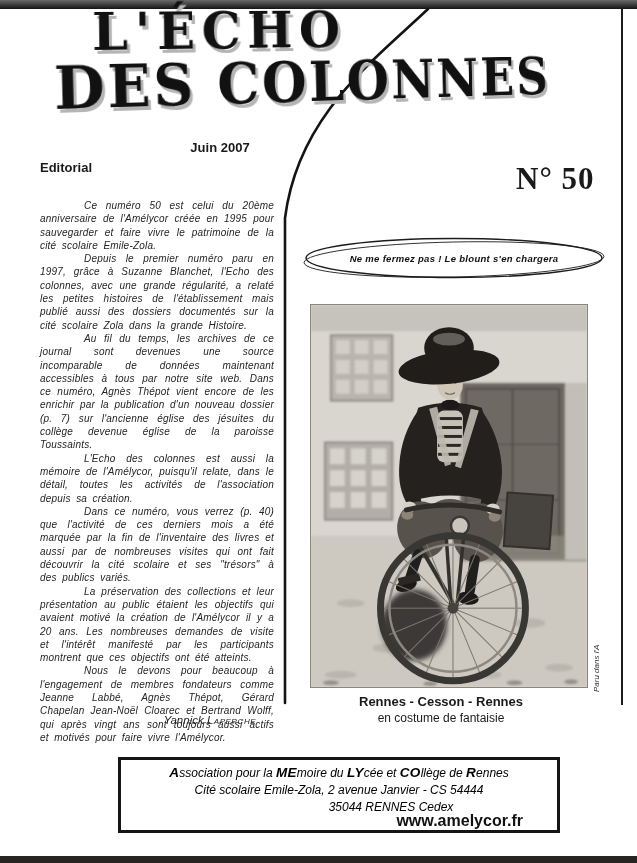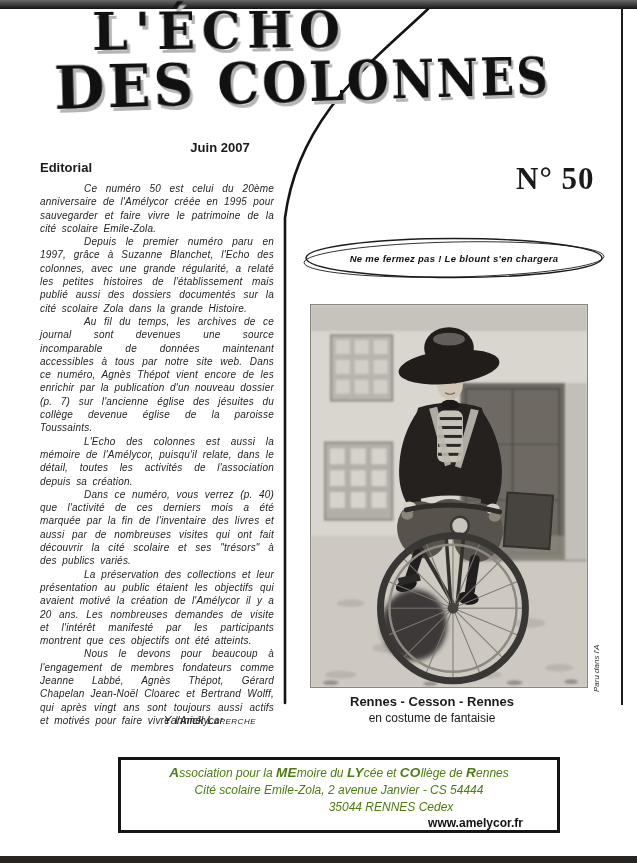--- a/index.html
+++ b/index.html
@@ -22,50 +22,50 @@
   .title1{left:92px;top:6px;font-size:52px;letter-spacing:7px;
     transform:perspective(600px) rotateY(7deg) rotate(-0.6deg);transform-origin:left center;}
   .title2{left:54px;top:58px;font-size:60px;letter-spacing:3px;
     transform:perspective(520px) rotateY(9deg) rotate(-1.4deg);transform-origin:left center;}
   .issue-date{position:absolute;left:140px;top:140px;width:160px;text-align:center;
     font-size:13px;font-weight:700;}
   .issue-number{position:absolute;left:516px;top:161px;font-family:"Liberation Serif",serif;
     font-weight:700;font-size:31px;letter-spacing:1px;}
   
   .edit-heading{position:absolute;left:40px;top:160px;font-size:13px;font-weight:700;}
-  .edit-body{position:absolute;left:40px;top:182px;width:234px;}
+  .edit-body{position:absolute;left:40px;top:199px;width:234px;}
   .edit-body p{
     margin:0;font-style:italic;font-size:10px;line-height:13.3px;
     text-align:justify;text-indent:44px;word-spacing:2.5px;letter-spacing:0.2px;color:#242424;
   }
   .signature{position:absolute;left:40px;top:714px;width:216px;text-align:right;
     font-style:italic;font-size:11.5px;color:#222;}
   .signature .last{font-variant:small-caps;letter-spacing:0.5px;}
   
   .bubble{position:absolute;left:303px;top:235px;width:302px;height:46px;}
   .bubble text{font-family:"Liberation Sans",sans-serif;font-style:italic;font-weight:700;
     font-size:9.5px;letter-spacing:0.3px;fill:#111;}
   
   .photo{position:absolute;left:310px;top:304px;width:278px;height:384px;
     border:1px solid #8a867e;box-sizing:border-box;background:#d9d6d0;}
   .photo svg{display:block;width:100%;height:100%;}
   .photo-credit{position:absolute;left:592px;top:608px;height:84px;
     writing-mode:vertical-rl;transform:rotate(180deg);
     font-size:8px;font-style:italic;color:#333;white-space:nowrap;}
-  .caption{position:absolute;left:293px;top:694px;width:278px;text-align:center;}
+  .caption{position:absolute;left:302px;top:694px;width:278px;text-align:center;}
   .caption .c1{font-size:13px;font-weight:700;}
   .caption .c2{font-size:12px;margin-top:2px;}
   
   .footer-box{position:absolute;left:118px;top:757px;width:442px;height:76px;
     border:3px solid #151515;box-sizing:border-box;background:#fff;}
-  .footer-box .fl{font-style:italic;font-size:12px;text-align:center;line-height:17px;color:#4d7c0f;}
+  .footer-box .fl{font-style:italic;font-size:12px;text-align:center;line-height:17px;color:#000000;}
   .footer-box .fl1{margin-top:4px;}
   .footer-box .fl3{transform:translateX(52px);}
   .fseg-b{font-weight:700;font-size:13.5px;letter-spacing:0.3px;}
-  .website{position:absolute;right:34px;bottom:0px;font-size:12px;font-weight:700;
+  .website{position:absolute;right:34px;bottom:0px;font-size:16px;font-weight:700;
     font-style:normal;color:#111;text-decoration:none;margin-left:48px;}
 </style>
 </head>
 <body>
 
 <div id="page">
 
   <div class="top-bar"></div>
   <div class="right-rule"></div>
 

